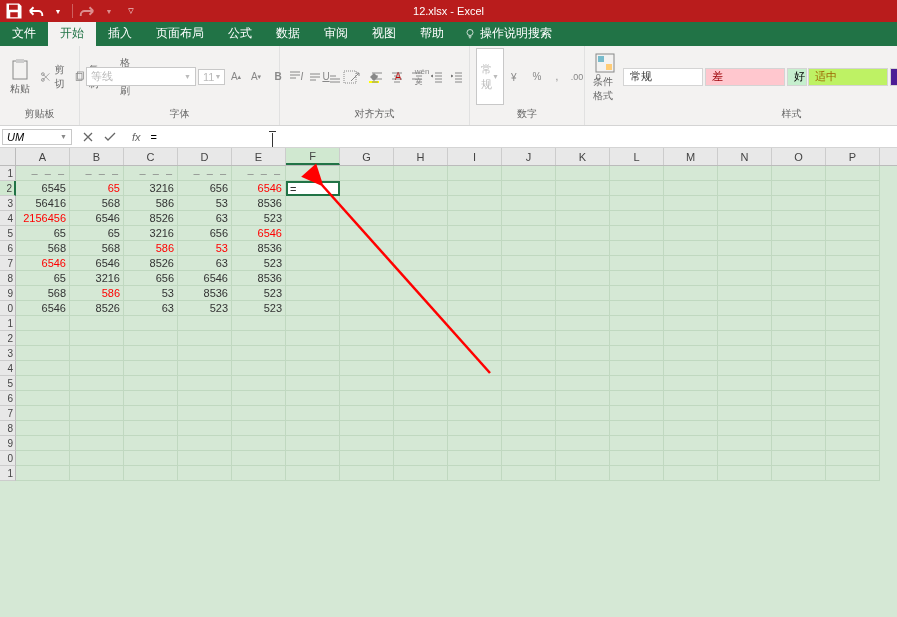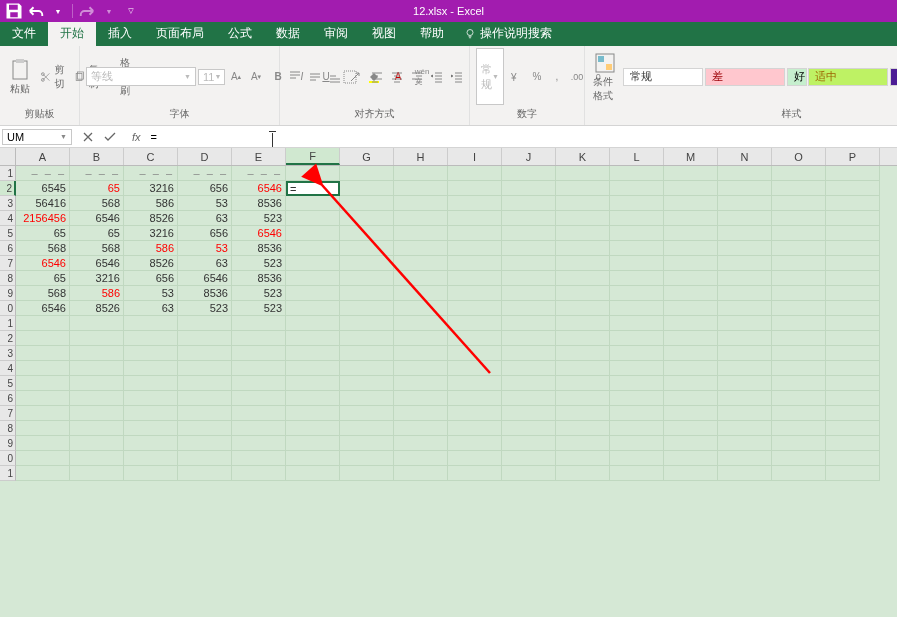--- a/index.html
+++ b/index.html
@@ -1,19 +1,19 @@
 <!DOCTYPE html>
 <html><head>
 <meta charset="utf-8">
 <style>
 * { margin: 0; padding: 0; box-sizing: border-box; font-family: "Microsoft YaHei", "Segoe UI", sans-serif; }
 body { background: #fff; width: 897px; height: 617px; overflow: hidden; position: relative; }
 
 
-.title-bar { background: #a21caf; height: 22px; display: flex; align-items: center; position: relative; }
+.title-bar { background: #b91c1c; height: 22px; display: flex; align-items: center; position: relative; }
 .qat { display: flex; align-items: center; gap: 2px; padding-left: 4px; }
 .qat-btn { width: 20px; height: 18px; display: flex; align-items: center; justify-content: center; color: #fff; font-size: 10px; }
 .qat-sep { width: 1px; height: 14px; background: rgba(255,255,255,0.3); margin: 0 2px; }
 .title-text { position: absolute; left: 50%; transform: translateX(-50%); color: #fff; font-size: 11px; }
 
 
 .tab-strip { background: #217346; height: 24px; display: flex; align-items: flex-end; }
 .tab { padding: 4px 12px; color: #fff; font-size: 12px; cursor: pointer; }
 .tab.active { background: #f3f2f1; color: #217346; }
 .tab.file { color: #fff; }
@@ -36,21 +36,21 @@
 .mini-btn { width: 18px; height: 16px; display: flex; align-items: center; justify-content: center; color: #888; font-size: 10px; border: none; }
 .style-cell { width: 80px; height: 18px; font-size: 11px; display: flex; align-items: center; padding: 0 6px; border: 1px solid #d4d4d4; }
 .style-normal { background: #fff; color: #333; }
 .style-bad { background: #ffc7ce; color: #9c0006; }
 .style-neutral { background: #bef264; color: #9c6500; }
 .style-calc { background: #4c1d95; color: #fa7d00; }
 .style-check { background: #a5a5a5; color: #fff; }
 
 
 .formula-bar { height: 22px; display: flex; align-items: center; border-bottom: 1px solid #d4d4d4; background: #fff; }
-.name-box { width: 70px; border: 1px solid #c8c8c8; font-size: 11px; padding: 1px 4px; margin: 1px 0 1px 2px; display: flex; justify-content: space-between; align-items: center; }
+.name-box { width: 70px; border: 1px solid #c8c8c8; font-size: 11px; padding: 1px 4px; margin: 1px 0 1px 2px; display: flex; justify-content: space-between; align-items: center; font-style: italic; }
 .fb-btns { display: flex; gap: 2px; padding: 0 6px; }
 .fb-btn { width: 20px; height: 18px; display: flex; align-items: center; justify-content: center; color: #666; font-size: 11px; }
 .fx-label { font-style: italic; font-size: 11px; color: #666; padding: 0 6px; }
 .formula-input { flex: 1; font-size: 11px; padding: 0 4px; position: relative; }
 .text-cursor { position: absolute; left: 125px; top: 2px; width: 1px; height: 14px; }
 .text-cursor::before { content: ''; position: absolute; top: -2px; left: -3px; width: 7px; height: 1px; background: #333; }
 .text-cursor::after { content: ''; position: absolute; bottom: -2px; left: -3px; width: 7px; height: 1px; background: #333; }
 .text-cursor-mid { position: absolute; top: 0; left: 0; width: 1px; height: 100%; background: #333; }
 
 

